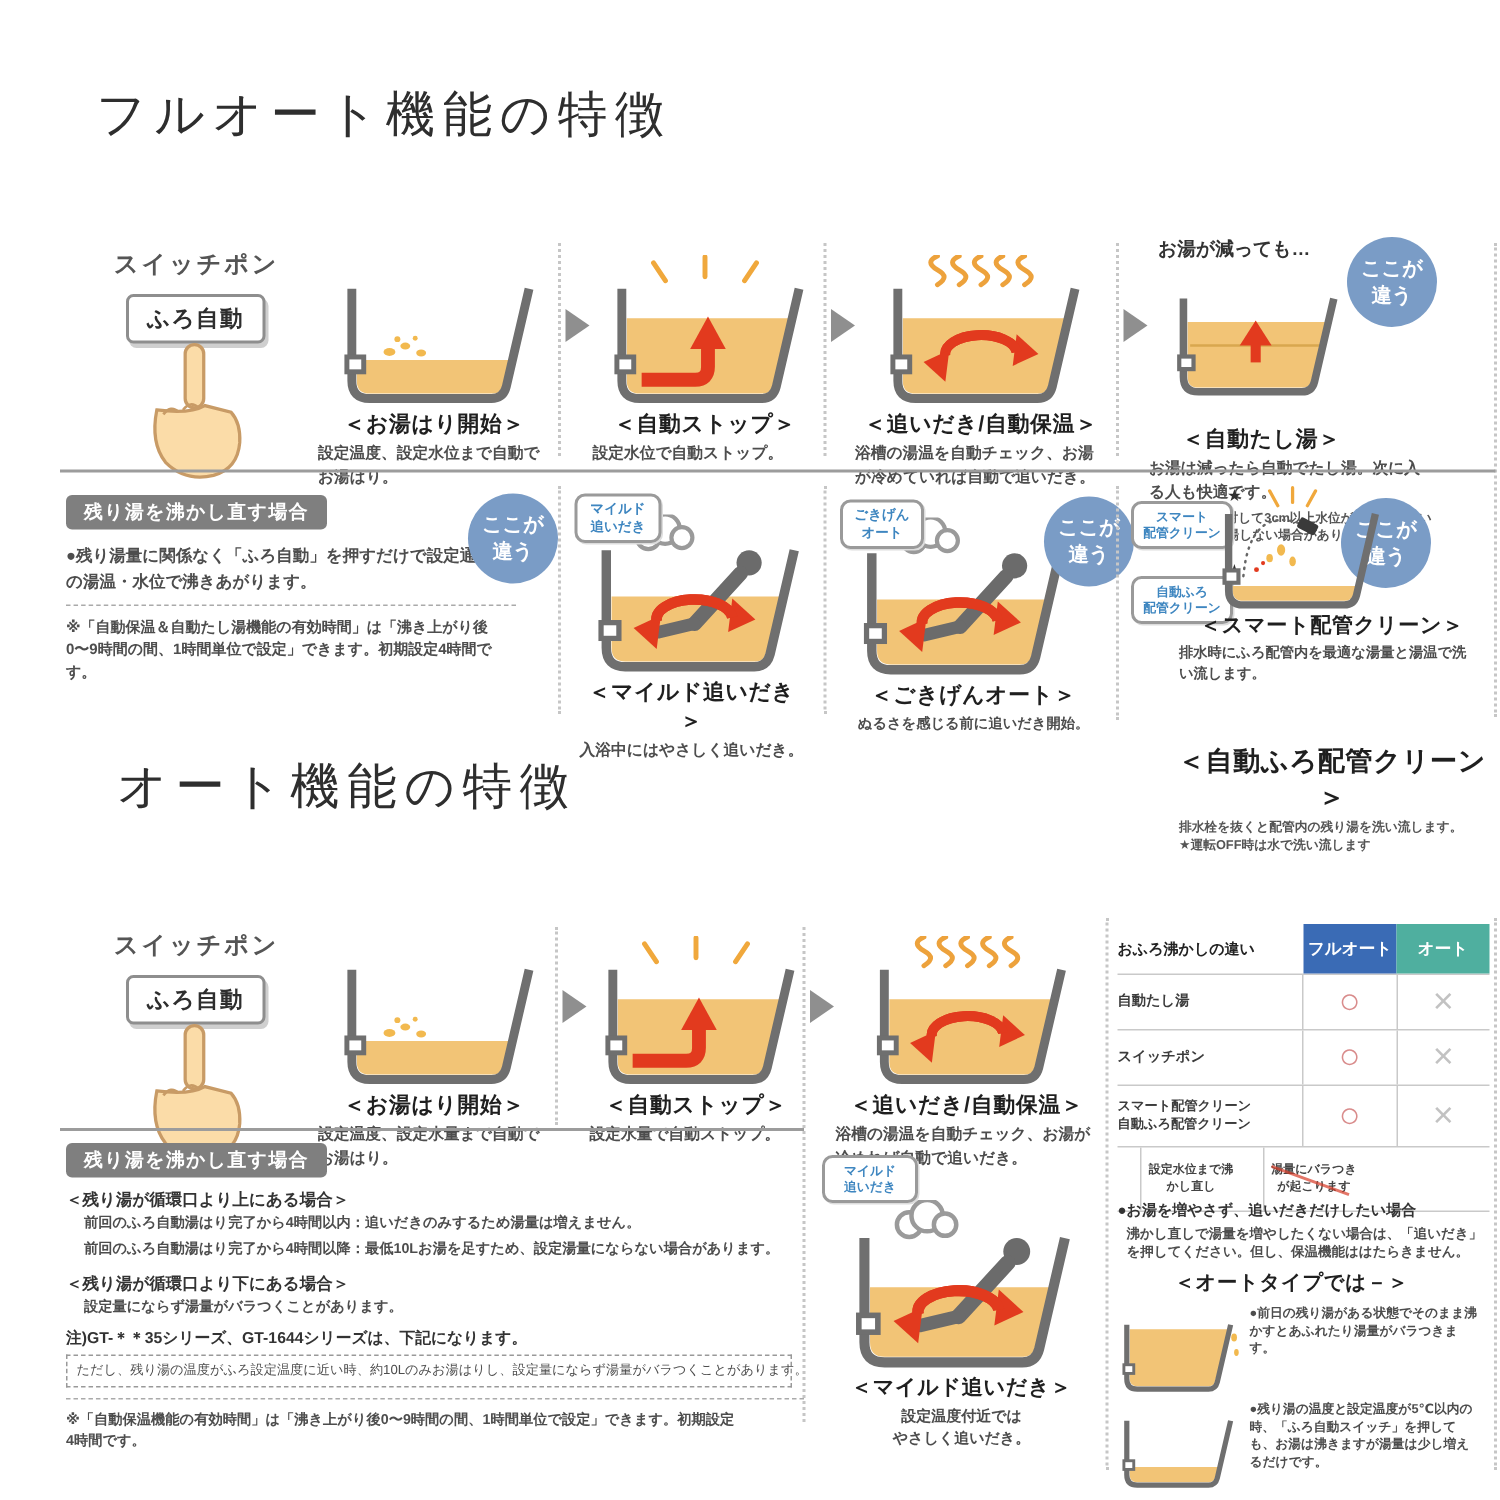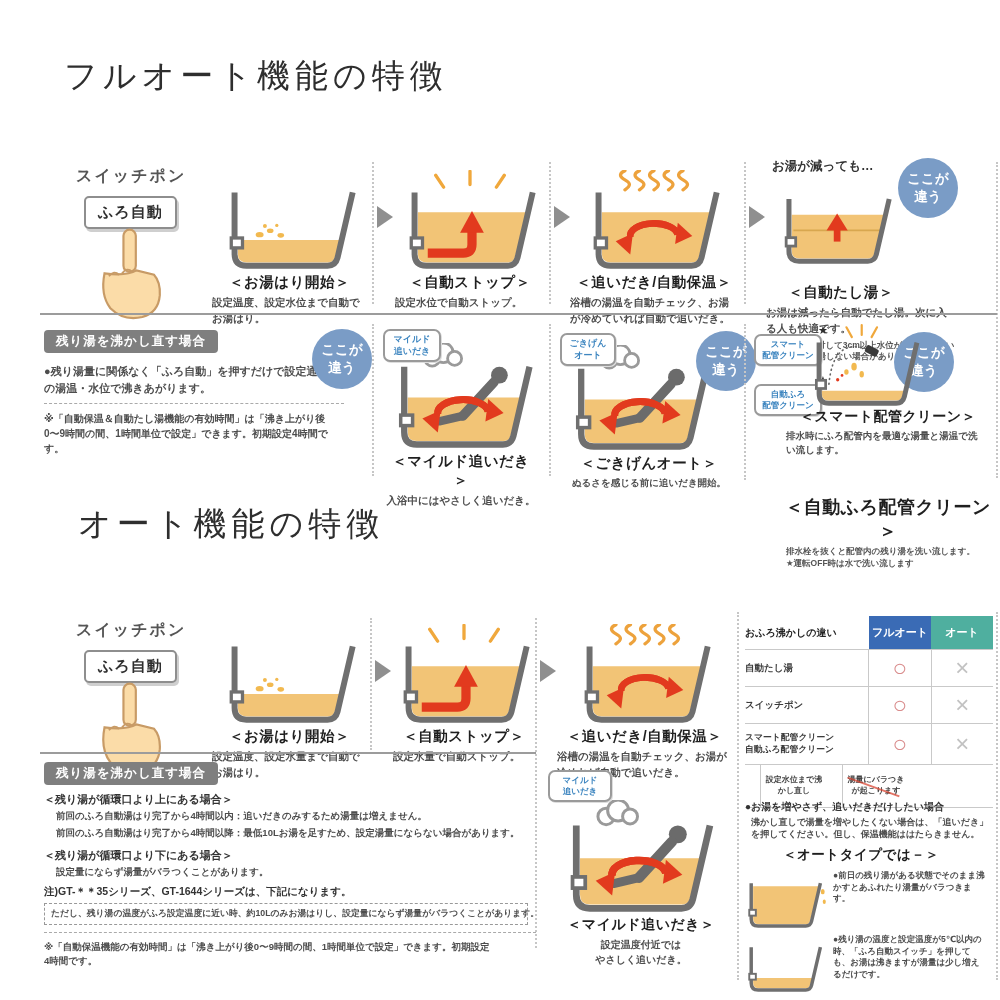--- a/index.html
+++ b/index.html
@@ -45,21 +45,21 @@
   
   .note-title{font-size:10px;font-weight:bold;color:#333;}
   .note-body{font-size:9px;font-weight:bold;color:#4d4d4d;line-height:1.35;padding-left:6px;margin-top:2px;}
   .autotype-title{font-size:13.5px;font-weight:bold;color:#1f1f1f;margin-top:6px;letter-spacing:.5px;margin-left:38px;}
   .atrow{display:flex;gap:6px;margin-top:6px;align-items:flex-start;}
   .atrow p{margin:0;font-size:8.5px;font-weight:bold;color:#4d4d4d;line-height:1.35;width:152px;}
   
   .case-title{font-size:11px;font-weight:bold;color:#333;margin-top:7px;}
   .case-line{font-size:9.5px;font-weight:bold;color:#4d4d4d;padding-left:12px;line-height:1.8;}
   .series-note{font-size:10.5px;font-weight:bold;color:#333;margin-top:5px;}
-  .dash-box{border:1.5px dashed #999;padding:4px 6px;font-size:8.8px;font-weight:bold;color:#4d4d4d;margin-top:4px;width:470px;}
+  .dash-box{border:1.5px dashed #999;padding:4px 6px;font-size:8.8px;font-weight:normal;color:#4d4d4d;margin-top:4px;width:470px;}
   .keep-note{font-size:9.5px;font-weight:bold;color:#4d4d4d;margin-top:4px;width:450px;line-height:1.4;}
 </style>
 </head>
 <body>
 
 <h1 class="abs sec-title" style="left:64px;top:54px;margin:0;">フルオート機能の特徴</h1>
 
 <div class="abs" style="left:44px;top:166px;width:160px;height:150px;">
   <div class="switch-label" style="margin-left:32px;">スイッチポン</div>
   <span class="btn abs" style="left:40px;top:30px;">ふろ自動</span>

